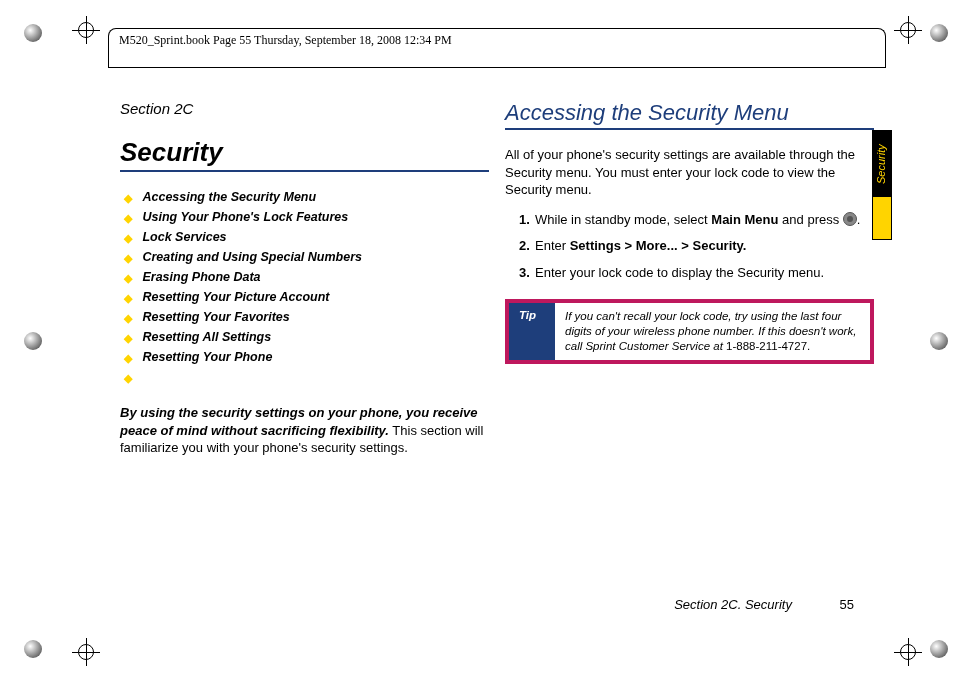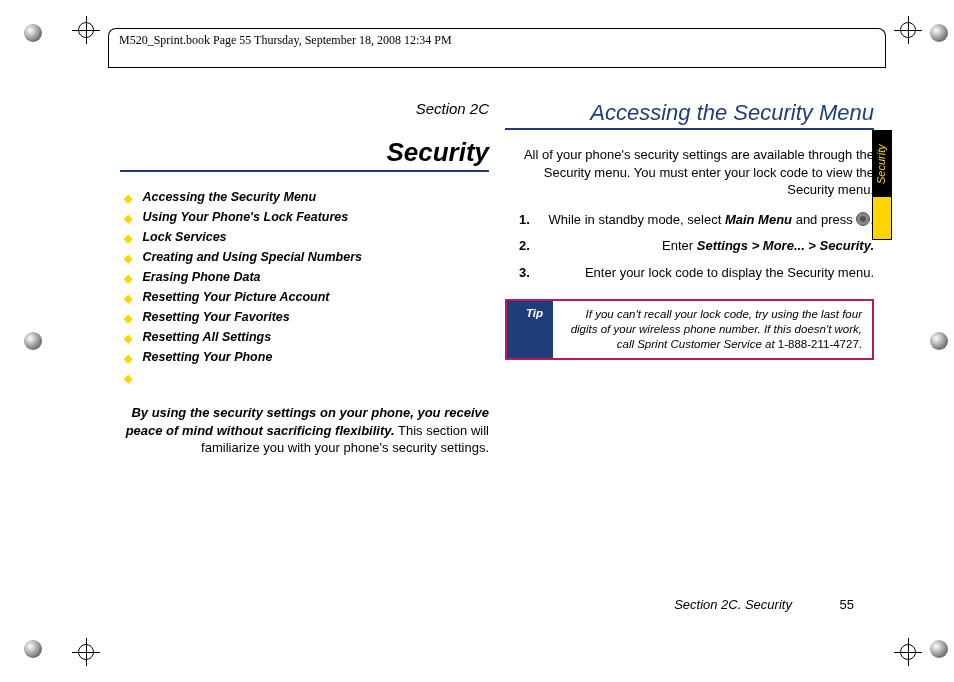--- a/index.html
+++ b/index.html
@@ -77,21 +77,20 @@
     height: 1px; background: #000;
   }
   .page {
     position: absolute;
     top: 100px;
     left: 120px;
     right: 80px;
     bottom: 70px;
     display: flex;
     gap: 16px;
-    text-align: right;
   }
   .col {
     flex: 1;
     min-width: 0;
   }
   .section-label {
     font-style: italic;
     font-size: 15px;
     color: #000;
     margin-bottom: 20px;
@@ -166,39 +165,39 @@
     margin-bottom: 8px;
     position: relative;
     padding-left: 16px;
   }
   .steps li::before {
     content: counter(step) ".";
     position: absolute;
     left: 0;
     font-weight: bold;
   }
-  .menu-path { font-weight: bold; font-style: italic; }
+  .menu-path { font-weight: bold; }
   .key-icon {
     display: inline-block;
     width: 14px; height: 14px;
     border-radius: 50%;
     background: #888;
     border: 1px solid #555;
     vertical-align: -2px;
     position: relative;
   }
   .key-icon::after {
     content: '';
     position: absolute;
     top: 3px; left: 3px; right: 3px; bottom: 3px;
     border-radius: 50%;
     background: #555;
   }
   .tip-box {
-    border: 2px solid #be185d;
+    border: 4px solid #be185d;
     display: flex;
     margin-top: 16px;
     font-size: 11.5px;
   }
   .tip-label {
     background: #1e3e7b;
     color: #fff;
     font-weight: bold;
     font-style: italic;
     padding: 6px 10px;

